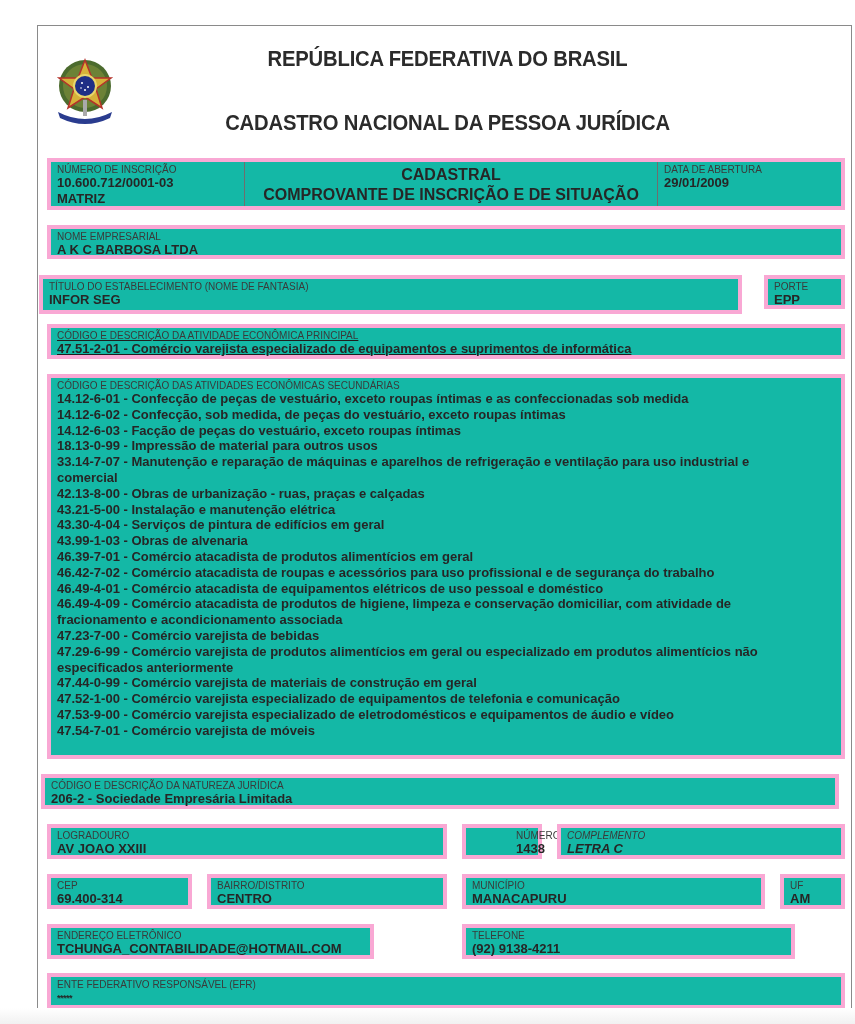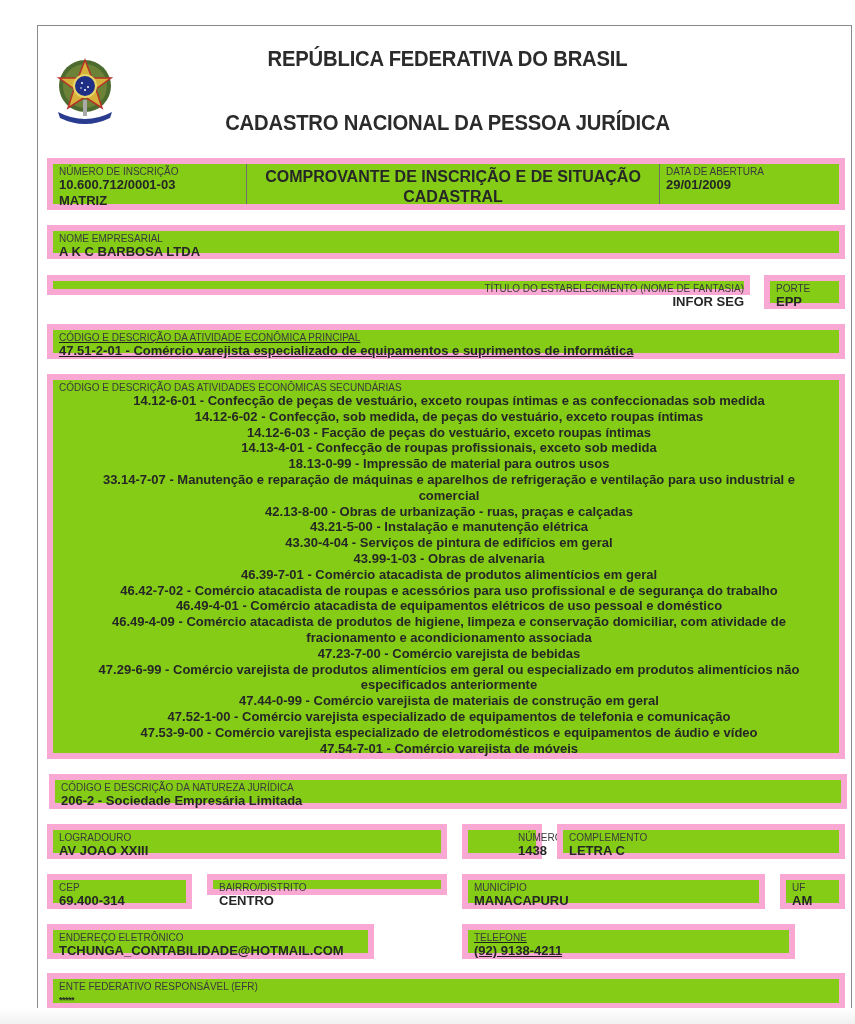--- a/index.html
+++ b/index.html
@@ -18,39 +18,39 @@
   }
   .emblem { position:absolute; left:52px; top:56px; width:66px; height:70px; }
   .h1 {
     position:absolute; left:0; width:855px; text-align:center;
     font-weight:bold; font-size:22px; color:#2b2b2b; letter-spacing:-0.2px;
     transform:scaleX(0.92);
   }
   .h1.t1 { top:46px; left:20px; }
   .h1.t2 { top:110px; left:20px; }
   .box {
-    position:absolute; border:6px solid #f9a8d4; box-sizing:border-box;
-    background:#84cc16;
+    position:absolute; border:4px solid #f9a8d4; box-sizing:border-box;
+    background:#14b8a6;
   }
   .lbl {
     font-size:10px; color:#3a3a3a; line-height:11px; margin:2px 0 0 6px;
     white-space:nowrap;
   }
   .val {
     font-size:13px; font-weight:bold; color:#262626; line-height:16px;
     margin:0 0 0 6px; white-space:nowrap;
   }
   .val.small { font-size:9px; font-weight:bold; letter-spacing:-0.5px; }
   .titlecell {
     position:absolute; left:193px; top:0; width:414px; height:100%;
     border-left:1px solid #6e6e6e; border-right:1px solid #6e6e6e;
     text-align:center; font-weight:bold; font-size:16px; line-height:20px;
     color:#262626; padding-top:3px; box-sizing:border-box;
   }
-  .list { margin:0 0 0 6px;text-align:center; }
+  .list { margin:0 0 0 6px; }
   .list div {
     font-size:13px; font-weight:bold; color:#262626; line-height:15.8px;
     white-space:nowrap;
   }
 </style>
 </head>
 <body>
 
 <div class="page"></div>
 
@@ -70,55 +70,54 @@
 <div class="h1 t1">REPÚBLICA FEDERATIVA DO BRASIL</div>
 <div class="h1 t2">CADASTRO NACIONAL DA PESSOA JURÍDICA</div>
 
 <div class="box" style="left:47px;top:158px;width:798px;height:52px;">
   <div>
     <div class="lbl">NÚMERO DE INSCRIÇÃO</div>
     <div class="val">10.600.712/0001-03</div>
     <div class="val">MATRIZ</div>
   </div>
   <div class="titlecell">
+    <div>CADASTRAL</div>
     <div>COMPROVANTE DE INSCRIÇÃO E DE SITUAÇÃO</div>
-    <div>CADASTRAL</div>
   </div>
   <div style="position:absolute;left:607px;top:0;">
     <div class="lbl">DATA DE ABERTURA</div>
     <div class="val">29/01/2009</div>
   </div>
 </div>
 
 <div class="box" style="left:47px;top:225px;width:798px;height:34px;">
   <div class="lbl">NOME EMPRESARIAL</div>
   <div class="val">A K C BARBOSA LTDA</div>
 </div>
 
-<div class="box" style="left:47px;top:275px;width:703px;height:20px;text-align:right;">
+<div class="box" style="left:39px;top:275px;width:703px;height:39px;">
   <div class="lbl">TÍTULO DO ESTABELECIMENTO (NOME DE FANTASIA)</div>
   <div class="val">INFOR SEG</div>
 </div>
 <div class="box" style="left:764px;top:275px;width:81px;height:34px;">
   <div class="lbl">PORTE</div>
   <div class="val">EPP</div>
 </div>
 
 <div class="box" style="left:47px;top:324px;width:798px;height:35px;text-decoration:underline;">
   <div class="lbl">CÓDIGO E DESCRIÇÃO DA ATIVIDADE ECONÔMICA PRINCIPAL</div>
   <div class="val">47.51-2-01 - Comércio varejista especializado de equipamentos e suprimentos de informática</div>
 </div>
 
 <div class="box" style="left:47px;top:374px;width:798px;height:385px;">
   <div class="lbl">CÓDIGO E DESCRIÇÃO DAS ATIVIDADES ECONÔMICAS SECUNDÁRIAS</div>
   <div class="list">
     <div>14.12-6-01 - Confecção de peças de vestuário, exceto roupas íntimas e as confeccionadas sob medida</div>
     <div>14.12-6-02 - Confecção, sob medida, de peças do vestuário, exceto roupas íntimas</div>
     <div>14.12-6-03 - Facção de peças do vestuário, exceto roupas íntimas</div>
-    <div>14.13-4-01 - Confecção de roupas profissionais, exceto sob medida</div>
     <div>18.13-0-99 - Impressão de material para outros usos</div>
     <div>33.14-7-07 - Manutenção e reparação de máquinas e aparelhos de refrigeração e ventilação para uso industrial e</div>
     <div>comercial</div>
     <div>42.13-8-00 - Obras de urbanização - ruas, praças e calçadas</div>
     <div>43.21-5-00 - Instalação e manutenção elétrica</div>
     <div>43.30-4-04 - Serviços de pintura de edifícios em geral</div>
     <div>43.99-1-03 - Obras de alvenaria</div>
     <div>46.39-7-01 - Comércio atacadista de produtos alimentícios em geral</div>
     <div>46.42-7-02 - Comércio atacadista de roupas e acessórios para uso profissional e de segurança do trabalho</div>
     <div>46.49-4-01 - Comércio atacadista de equipamentos elétricos de uso pessoal e doméstico</div>
@@ -127,60 +126,60 @@
     <div>47.23-7-00 - Comércio varejista de bebidas</div>
     <div>47.29-6-99 - Comércio varejista de produtos alimentícios em geral ou especializado em produtos alimentícios não</div>
     <div>especificados anteriormente</div>
     <div>47.44-0-99 - Comércio varejista de materiais de construção em geral</div>
     <div>47.52-1-00 - Comércio varejista especializado de equipamentos de telefonia e comunicação</div>
     <div>47.53-9-00 - Comércio varejista especializado de eletrodomésticos e equipamentos de áudio e vídeo</div>
     <div>47.54-7-01 - Comércio varejista de móveis</div>
   </div>
 </div>
 
-<div class="box" style="left:49px;top:774px;width:798px;height:35px;">
+<div class="box" style="left:41px;top:774px;width:798px;height:35px;">
   <div class="lbl">CÓDIGO E DESCRIÇÃO DA NATUREZA JURÍDICA</div>
   <div class="val">206-2 - Sociedade Empresária Limitada</div>
 </div>
 
 <div class="box" style="left:47px;top:824px;width:400px;height:35px;">
   <div class="lbl">LOGRADOURO</div>
   <div class="val">AV JOAO XXIII</div>
 </div>
 <div class="box" style="left:462px;top:824px;width:80px;height:35px;padding-left:44px;">
   <div class="lbl">NÚMERO</div>
   <div class="val">1438</div>
 </div>
-<div class="box" style="left:557px;top:824px;width:288px;height:35px;">
+<div class="box" style="left:557px;top:824px;width:288px;height:35px;font-style:italic;">
   <div class="lbl">COMPLEMENTO</div>
   <div class="val">LETRA C</div>
 </div>
 
 <div class="box" style="left:47px;top:874px;width:145px;height:35px;">
   <div class="lbl">CEP</div>
   <div class="val">69.400-314</div>
 </div>
-<div class="box" style="left:207px;top:874px;width:240px;height:21px;">
+<div class="box" style="left:207px;top:874px;width:240px;height:35px;">
   <div class="lbl">BAIRRO/DISTRITO</div>
   <div class="val">CENTRO</div>
 </div>
 <div class="box" style="left:462px;top:874px;width:303px;height:35px;">
   <div class="lbl">MUNICÍPIO</div>
   <div class="val">MANACAPURU</div>
 </div>
 <div class="box" style="left:780px;top:874px;width:65px;height:35px;">
   <div class="lbl">UF</div>
   <div class="val">AM</div>
 </div>
 
 <div class="box" style="left:47px;top:924px;width:327px;height:35px;">
   <div class="lbl">ENDEREÇO ELETRÔNICO</div>
   <div class="val">TCHUNGA_CONTABILIDADE@HOTMAIL.COM</div>
 </div>
-<div class="box" style="left:462px;top:924px;width:333px;height:35px;text-decoration:underline;">
+<div class="box" style="left:462px;top:924px;width:333px;height:35px;">
   <div class="lbl">TELEFONE</div>
   <div class="val">(92) 9138-4211</div>
 </div>
 
 <div class="box" style="left:47px;top:973px;width:798px;height:36px;">
   <div class="lbl">ENTE FEDERATIVO RESPONSÁVEL (EFR)</div>
   <div class="val small">*****</div>
 </div>
 
 <div class="bottom-fade"></div>

